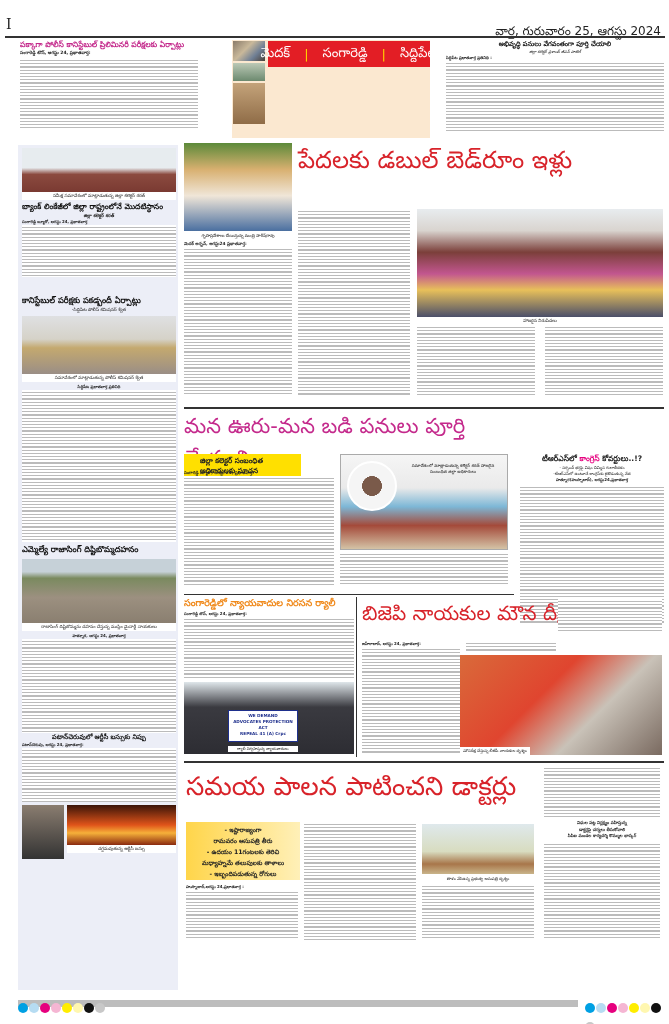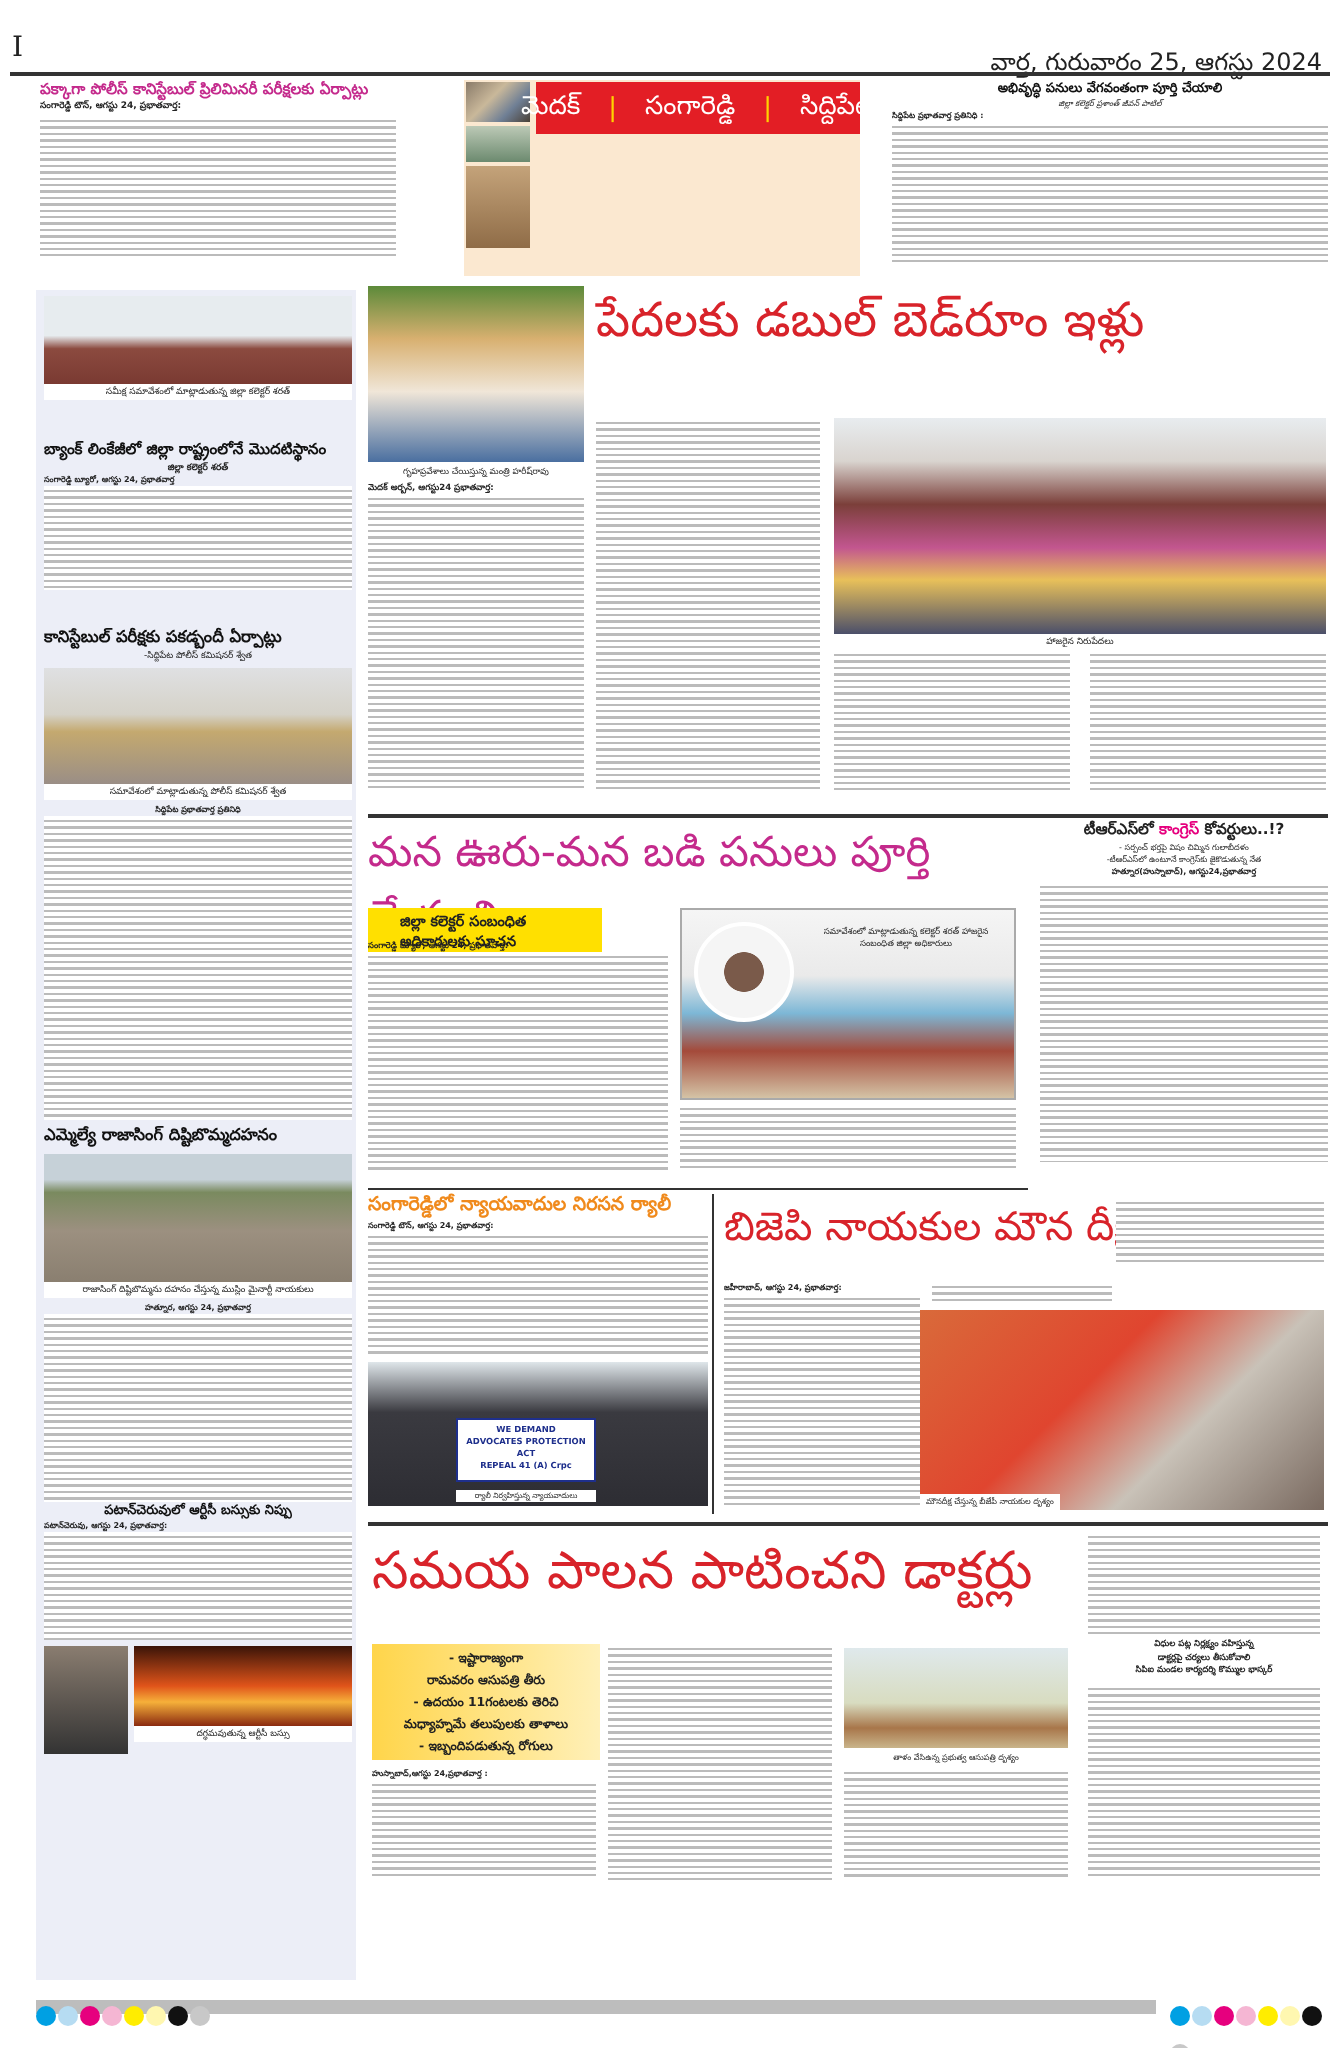--- a/index.html
+++ b/index.html
@@ -49,21 +49,21 @@
   <div style="font-size:4px;text-align:center;font-style:italic;">జిల్లా కలెక్టర్ ప్రశాంత్ జీవన్ పాటిల్</div>
   <div style="font-size:4px;font-weight:bold;">సిద్దిపేట ప్రభాతవార్త ప్రతినిధి :</div>
   <div class="lines" style="height:70px;"></div>
 </div>
 
 <div class="abs tint" style="left:18px;top:145px;width:160px;height:845px;"></div>
 
 <div class="abs" style="left:22px;top:148px;width:154px;">
   <div class="photo" style="height:44px;background:linear-gradient(#e7ecef 0,#e7ecef 45%,#8b4a3f 60%,#7a3a32 100%);"></div>
   <div class="cap">సమీక్ష సమావేశంలో మాట్లాడుతున్న జిల్లా కలెక్టర్ శరత్</div>
-  <div class="hl-black" style="font-size:7.6px;margin-top:20px;">బ్యాంక్ లింకేజీలో జిల్లా రాష్ట్రంలోనే మొదటిస్థానం</div>
+  <div class="hl-black" style="font-size:7.6px;margin-top:2px;">బ్యాంక్ లింకేజీలో జిల్లా రాష్ట్రంలోనే మొదటిస్థానం</div>
   <div style="font-size:4.5px;text-align:center;font-weight:bold;">జిల్లా కలెక్టర్ శరత్</div>
   <div style="font-size:4px;font-weight:bold;">సంగారెడ్డి బ్యూరో, ఆగస్టు 24, ప్రభాతవార్త</div>
   <div class="lines" style="height:52px;"></div>
   <div class="hl-black" style="font-size:8.2px;margin-top:18px;">కానిస్టేబుల్ పరీక్షకు పకడ్బందీ ఏర్పాట్లు</div>
   <div style="font-size:4.5px;text-align:center;">-సిద్దిపేట పోలీస్ కమిషనర్ శ్వేత</div>
   <div class="photo" style="height:58px;margin-top:3px;background:linear-gradient(#dfe0e2 0,#d5d2c8 40%,#c4a96f 55%,#9a8e86 100%);"></div>
   <div class="cap">సమావేశంలో మాట్లాడుతున్న పోలీస్ కమిషనర్ శ్వేత</div>
   <div style="font-size:4px;font-weight:bold;text-align:center;margin-top:2px;">సిద్దిపేట ప్రభాతవార్త ప్రతినిధి</div>
   <div class="lines" style="height:152px;"></div>
   <div class="hl-black" style="font-size:8.2px;margin-top:2px;">ఎమ్మెల్యే రాజాసింగ్ దిష్టిబొమ్మదహనం</div>
@@ -103,21 +103,21 @@
   <div style="position:absolute;left:0;top:60px;font-size:4.2px;font-weight:bold;">సంగారెడ్డి బ్యూరో, ఆగస్టు 24, ప్రభాతవార్త:</div>
   <div class="lines" style="position:absolute;left:0;top:66px;width:150px;height:110px;"></div>
   <div class="photo" style="position:absolute;left:156px;top:44px;width:168px;height:96px;background:linear-gradient(#f5f5f5 0,#eaeaea 35%,#7db7d6 55%,#a44a3a 75%,#d4c3a6 100%);border:1px solid #aaa;">
     <div style="position:absolute;left:6px;top:6px;width:50px;height:50px;border-radius:50%;background:radial-gradient(#7a5a4a 30%,#f5f5f5 31%);border:2px solid #fff;"></div>
     <div style="position:absolute;left:64px;top:8px;width:96px;font-size:4.3px;text-align:center;">సమావేశంలో మాట్లాడుతున్న కలెక్టర్ శరత్ హాజరైన సంబంధిత జిల్లా అధికారులు</div>
   </div>
   <div class="lines" style="position:absolute;left:156px;top:142px;width:168px;height:34px;"></div>
 </div>
 
 <div class="abs" style="left:520px;top:410px;width:144px;height:180px;">
-  <div style="font-size:7.6px;font-weight:bold;text-align:center;">
+  <div style="font-size:7.6px;font-weight:bold;text-align:center;margin-top:44px;">
     <span>టీఆర్ఎస్‌లో</span>
     <span style="color:#e6007e;">కాంగ్రెస్</span>
     <span>కోవర్టులు..!?</span>
   </div>
   <div style="font-size:4px;text-align:center;">- సర్పంచ్ భర్తపై విషం చిమ్మిన గులాబీదళం</div>
   <div style="font-size:4px;text-align:center;">-టీఆర్ఎస్‌లో ఉంటూనే కాంగ్రెస్‌కు జైకొడుతున్న నేత</div>
   <div style="font-size:4px;text-align:center;font-weight:bold;">హత్నూర(హుస్నాబాద్), ఆగస్టు24,ప్రభాతవార్త</div>
   <div class="lines" style="height:140px;margin-top:2px;"></div>
 </div>
 <div class="abs rule" style="left:184px;top:594px;width:330px;height:1px;"></div>

